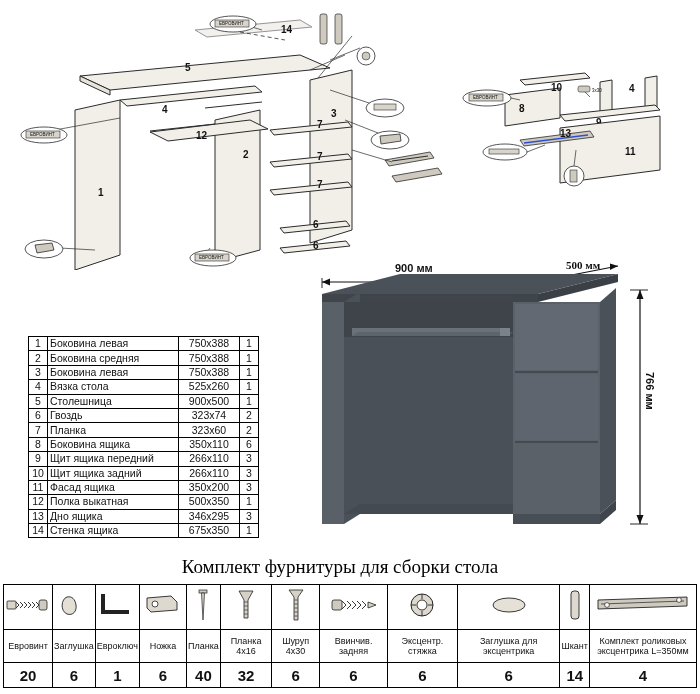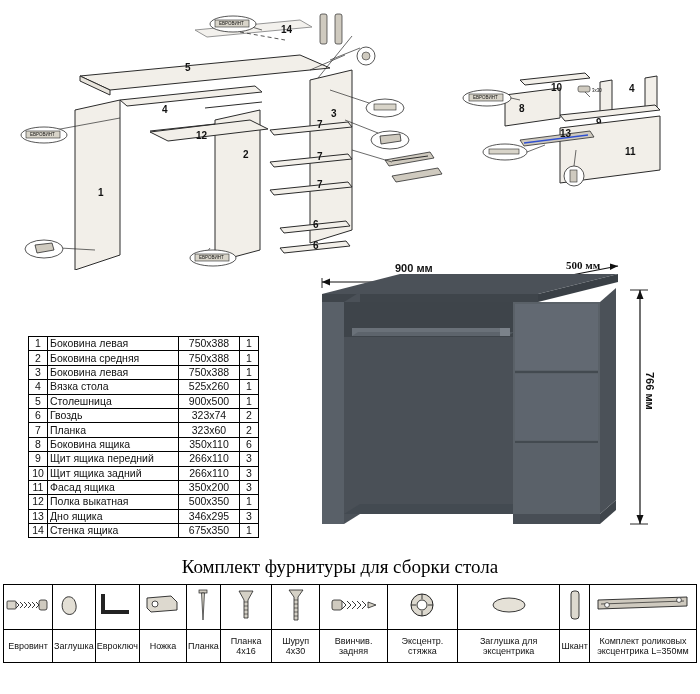--- a/index.html
+++ b/index.html
@@ -428,14 +428,28 @@
       <td>Ножка</td>
       <td>Планка</td>
       <td>Планка 4x16</td>
       <td>Шуруп 4x30</td>
       <td>Ввинчив. задняя</td>
       <td>Эксцентр. стяжка</td>
       <td>Заглушка для эксцентрика</td>
       <td>Шкант</td>
       <td class="wide">Комплект роликовых эксцентрика L=350мм</td>
     </tr>
+    <tr class="cnt">
+      <td>20</td>
+      <td>6</td>
+      <td>1</td>
+      <td>6</td>
+      <td>40</td>
+      <td>32</td>
+      <td>6</td>
+      <td>6</td>
+      <td>6</td>
+      <td>6</td>
+      <td>14</td>
+      <td class="wide">4</td>
+    </tr>
   </tbody>
 </table>
 
 </body></html>

